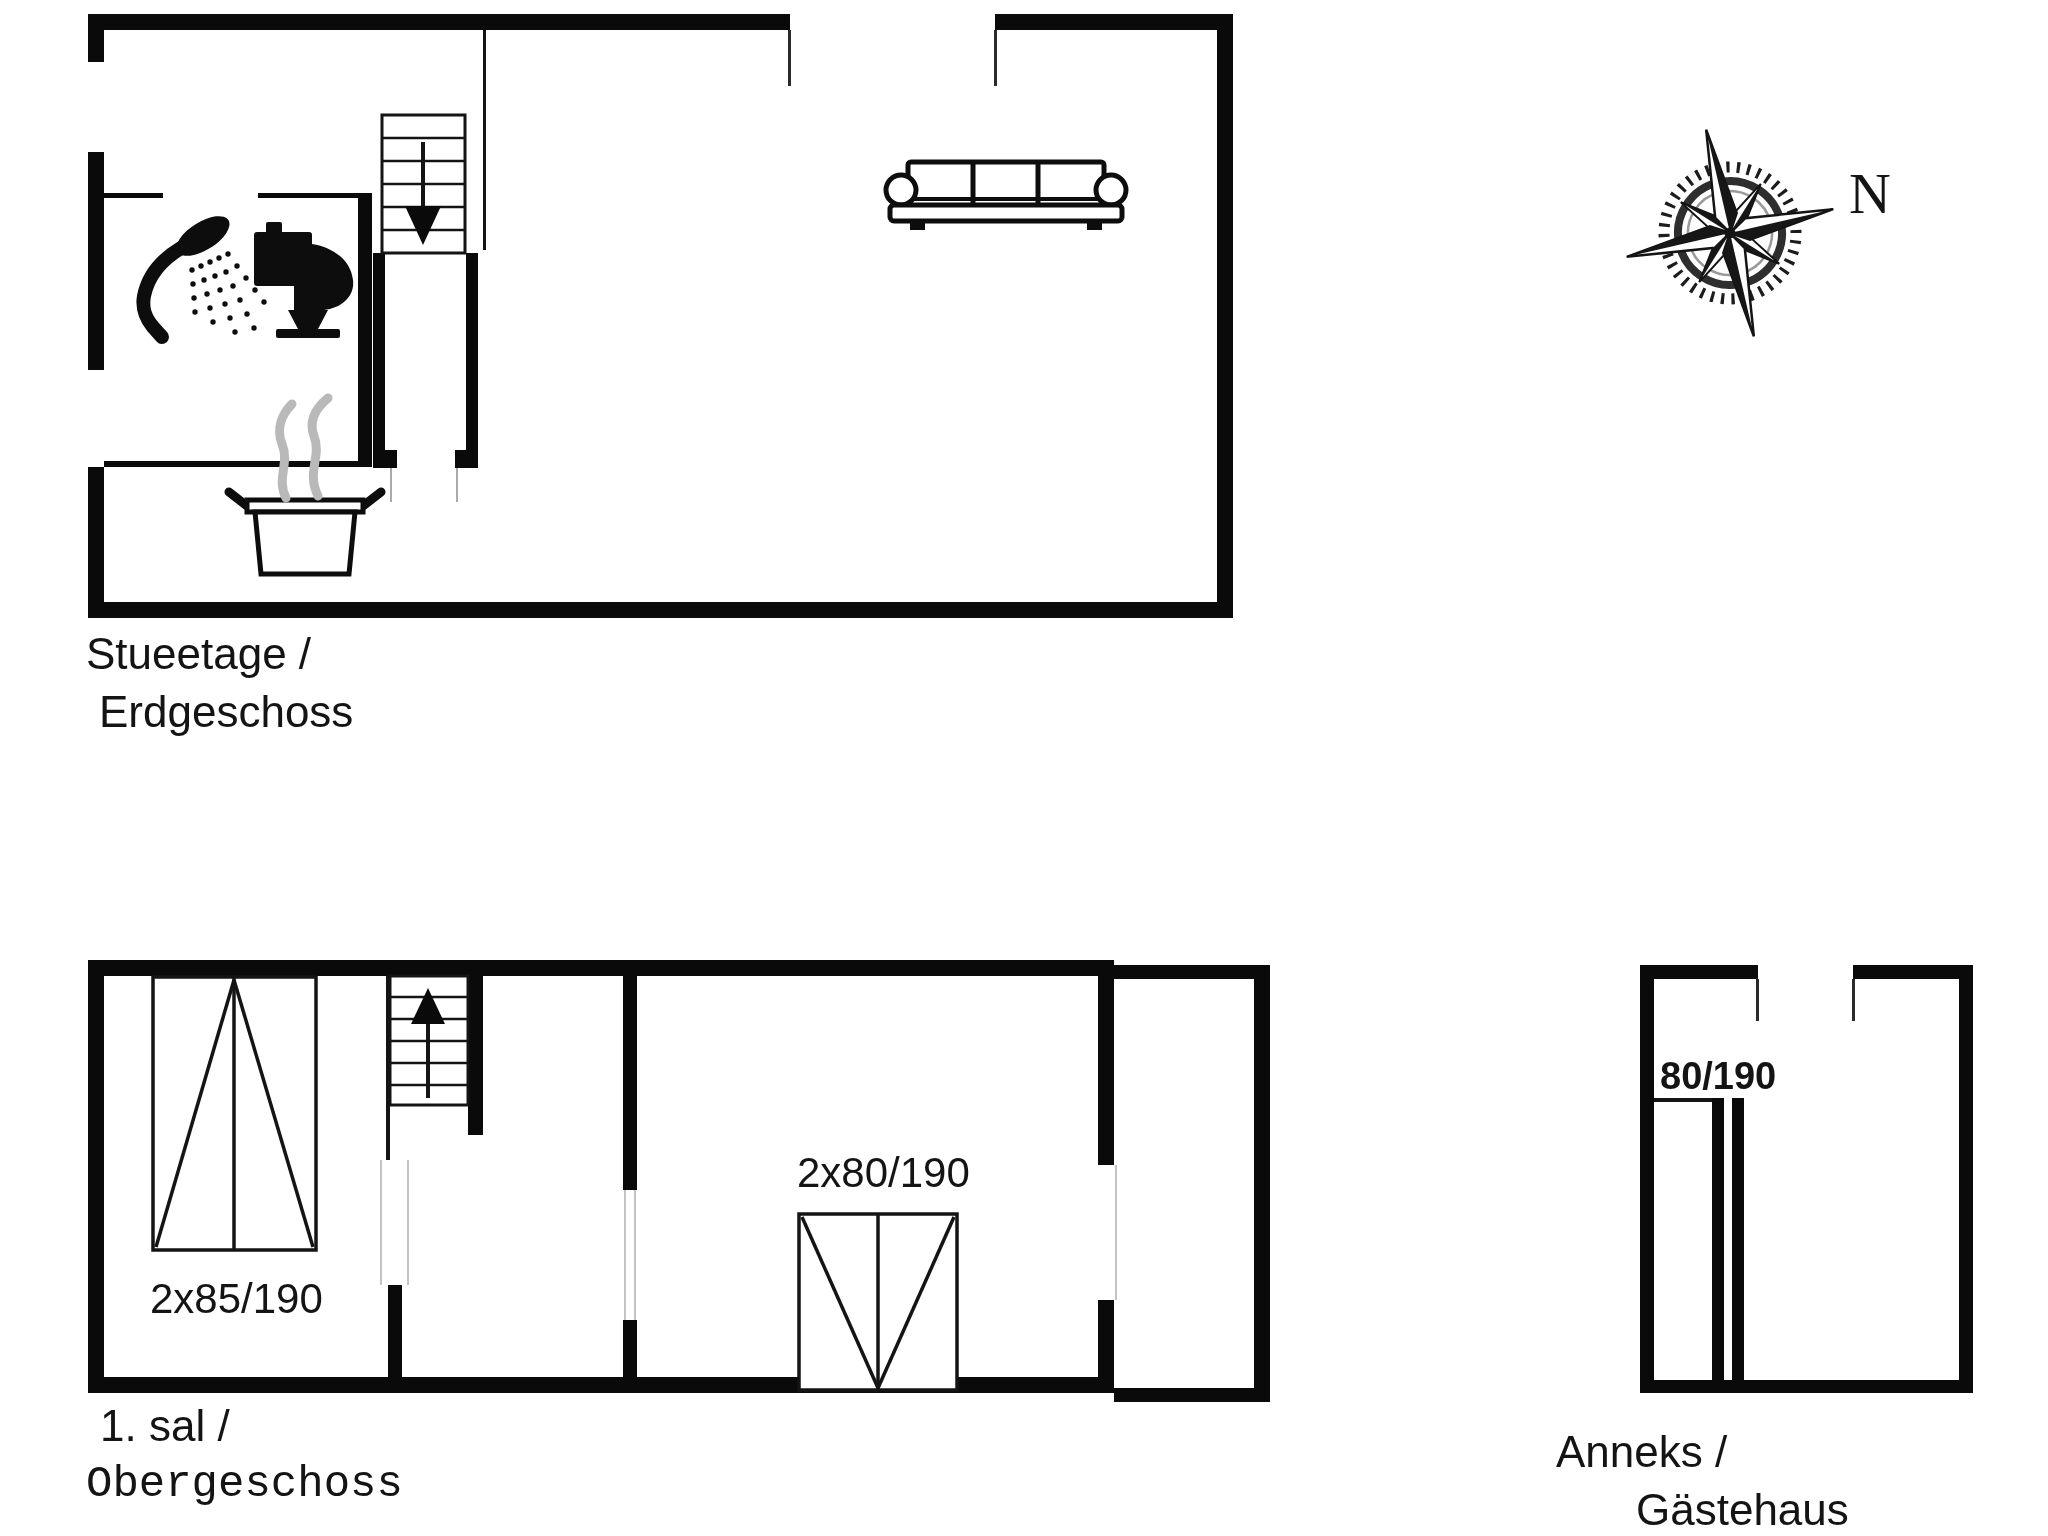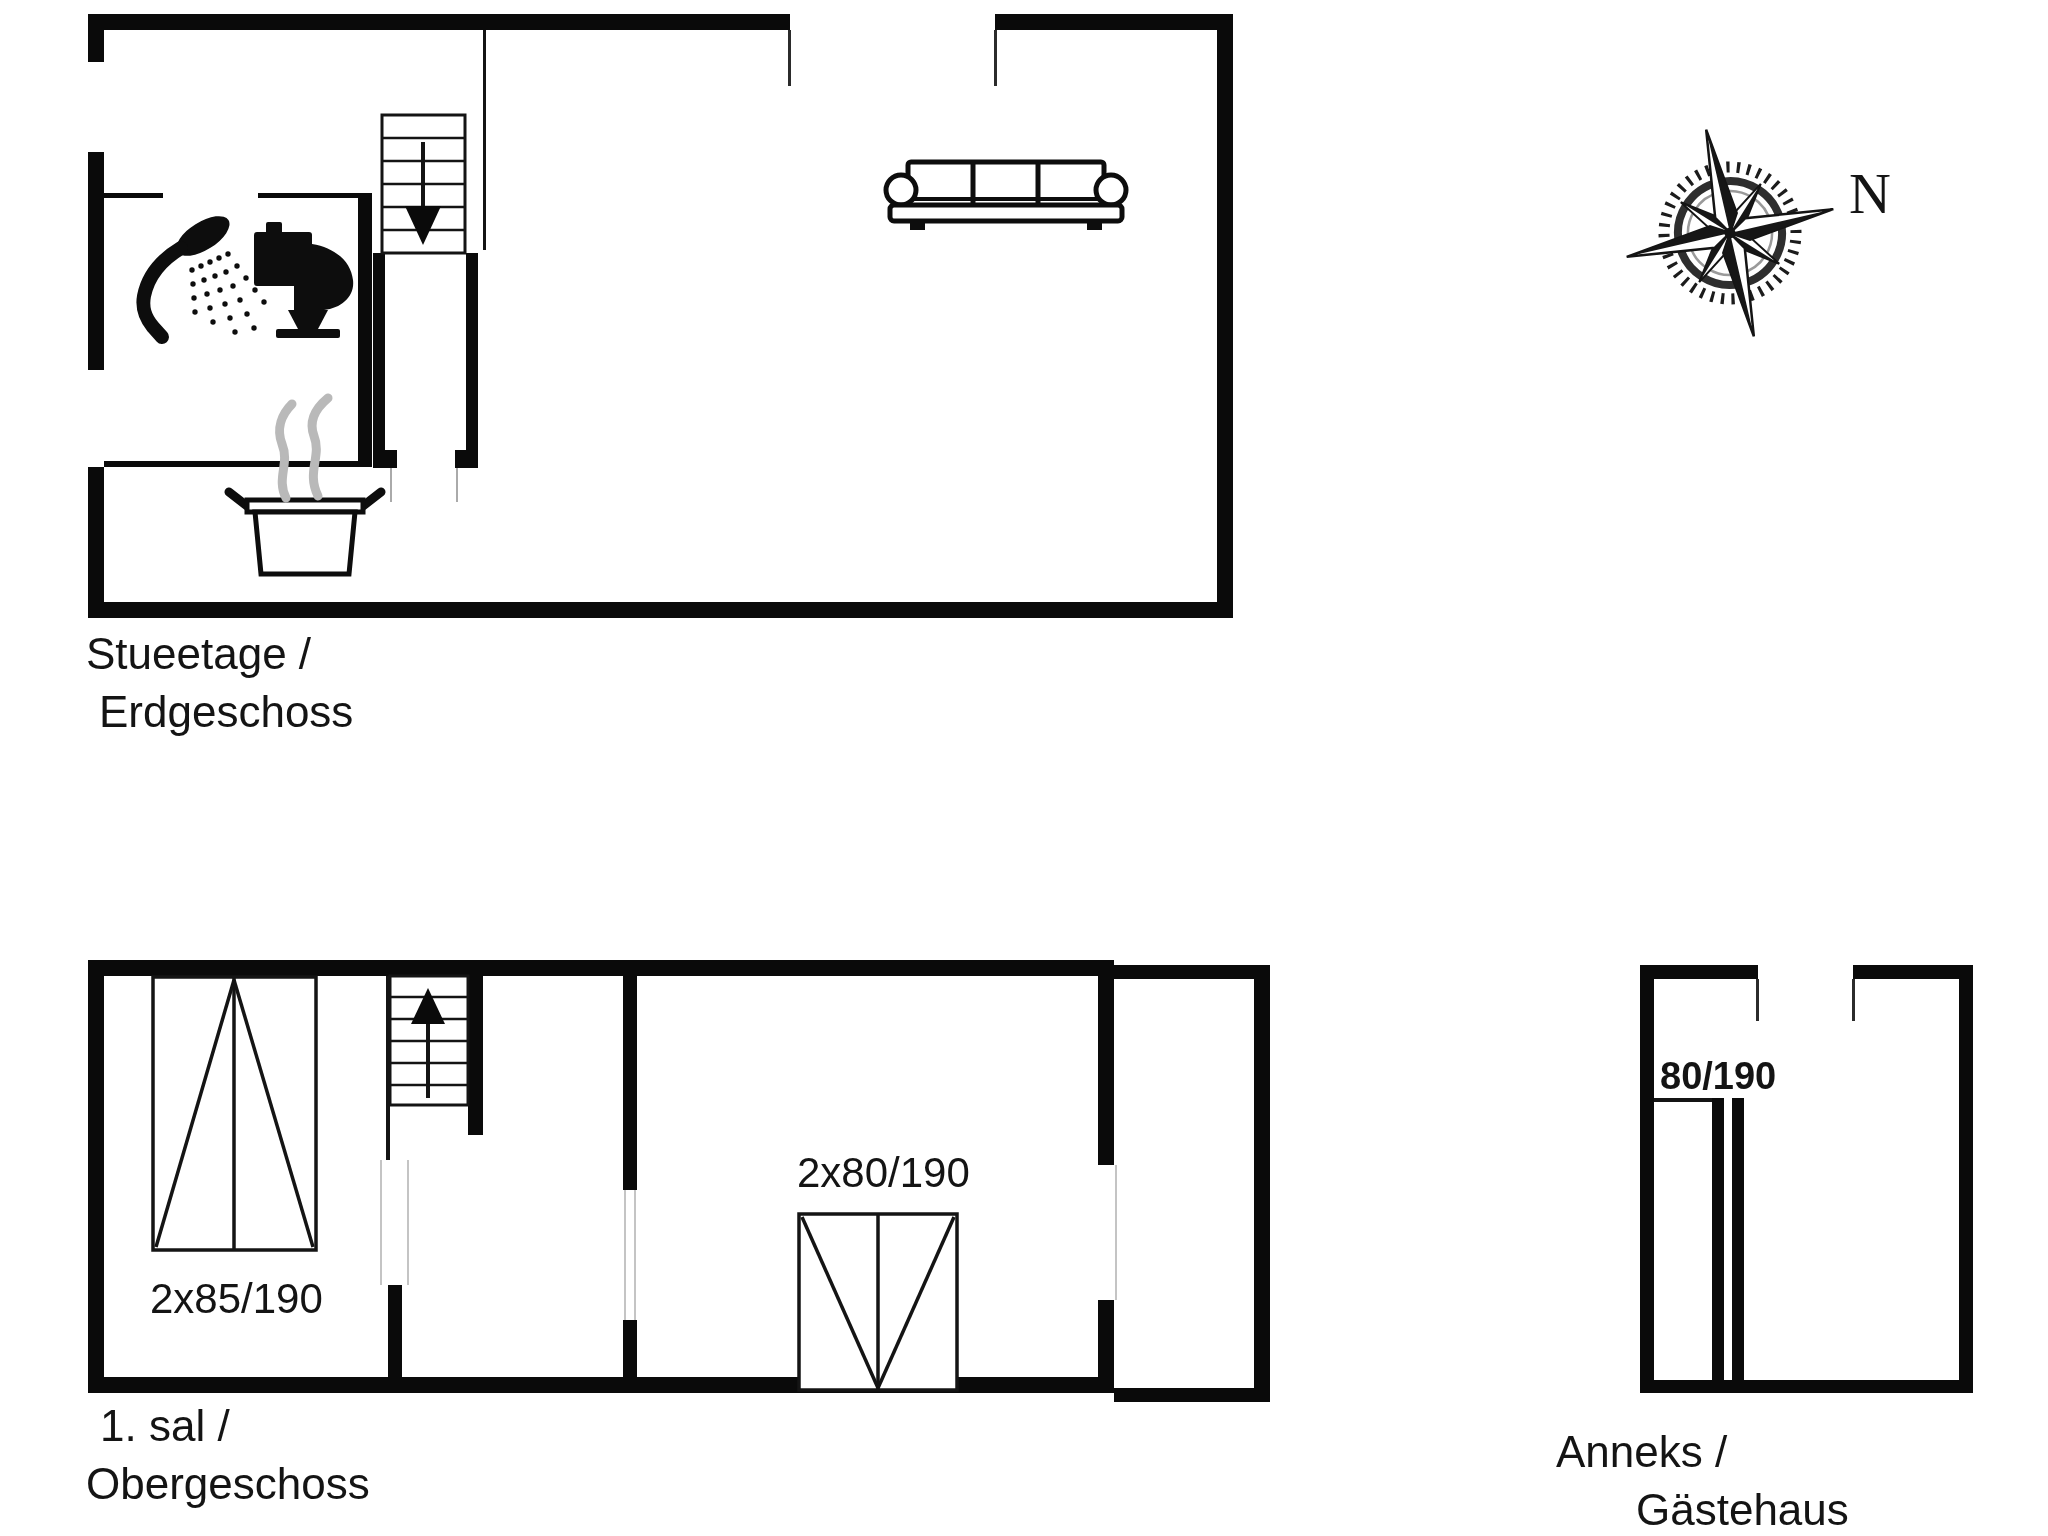--- a/index.html
+++ b/index.html
@@ -240,21 +240,21 @@
       </g>
       <circle r="5.5" fill="#141414"></circle>
     </g>
   </g>
 </svg>
 
   <div class="t lbl" style="left:86px;top:630px;">Stueetage /</div>
   <div class="t lbl" style="left:86px;top:688px;margin-left:13px;">Erdgeschoss</div>
 
   <div class="t lbl" style="left:100px;top:1402px;">1. sal /</div>
-  <div class="t lbl" style="left:86px;top:1460px;">Obergeschoss</div>
+  <div class="t lbl" style="left:86px;top:1460px;font-family:Liberation Mono, monospace;">Obergeschoss</div>
 
   <div class="t dim" style="left:150px;top:1276px;">2x85/190</div>
   <div class="t dim" style="left:797px;top:1150px;">2x80/190</div>
 
   <div class="t dim" style="left:1128px;top:1205px;"></div>
   <div class="t dim" style="left:1128px;top:1260px;"></div>
 
   <div class="t lbl" style="left:1556px;top:1428px;">Anneks /</div>
   <div class="t lbl" style="left:1636px;top:1486px;">Gästehaus</div>
 

